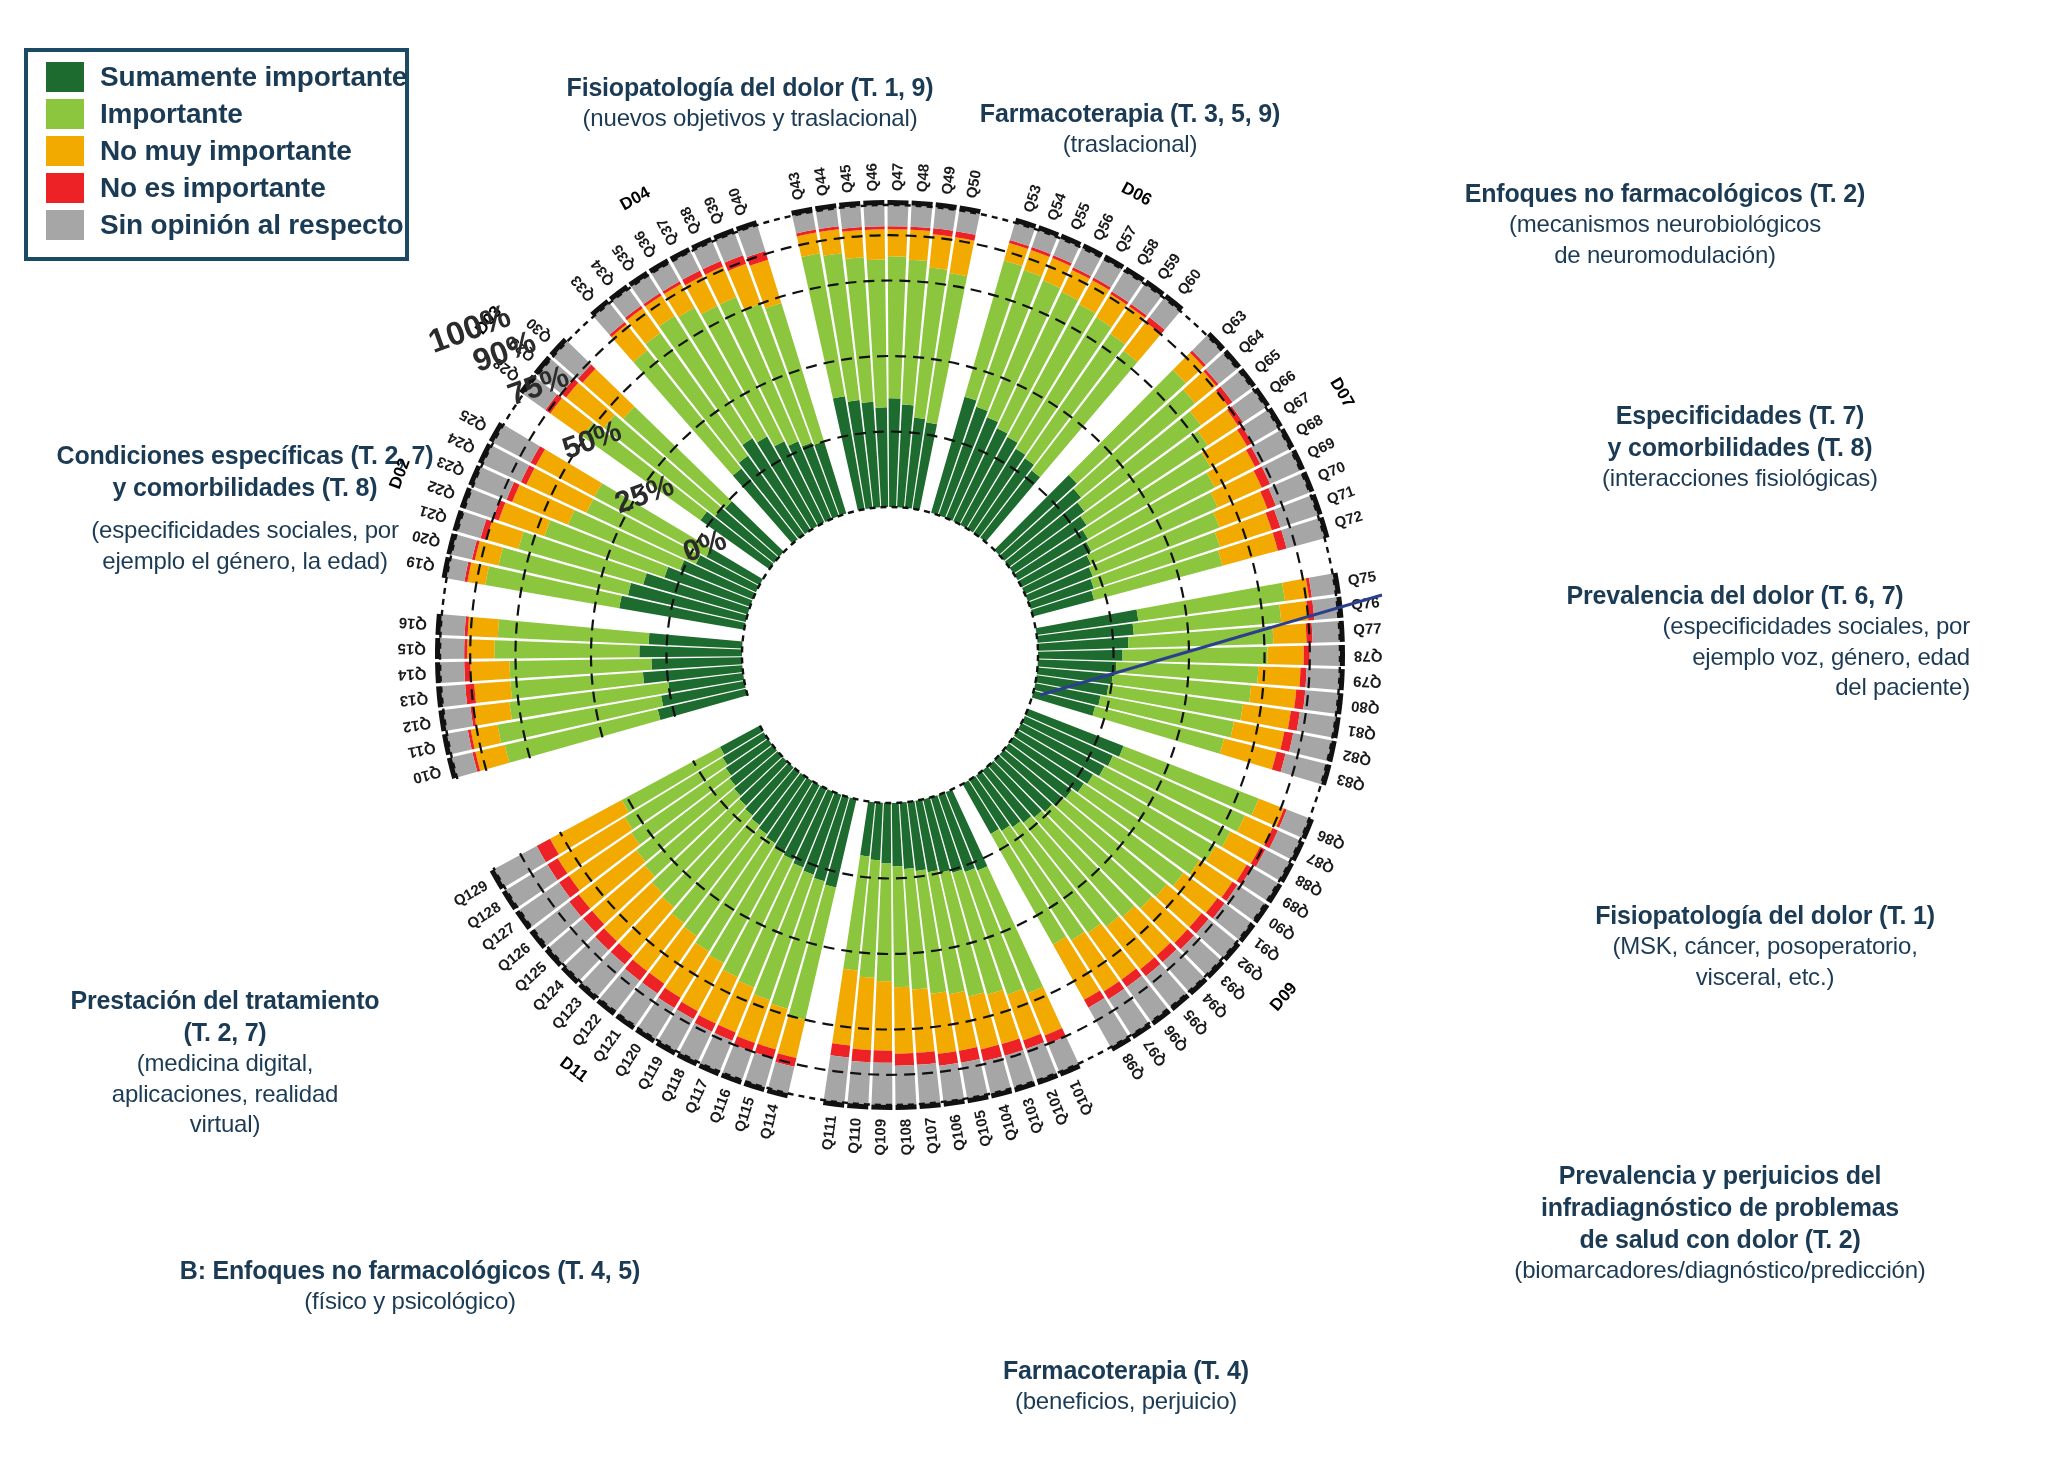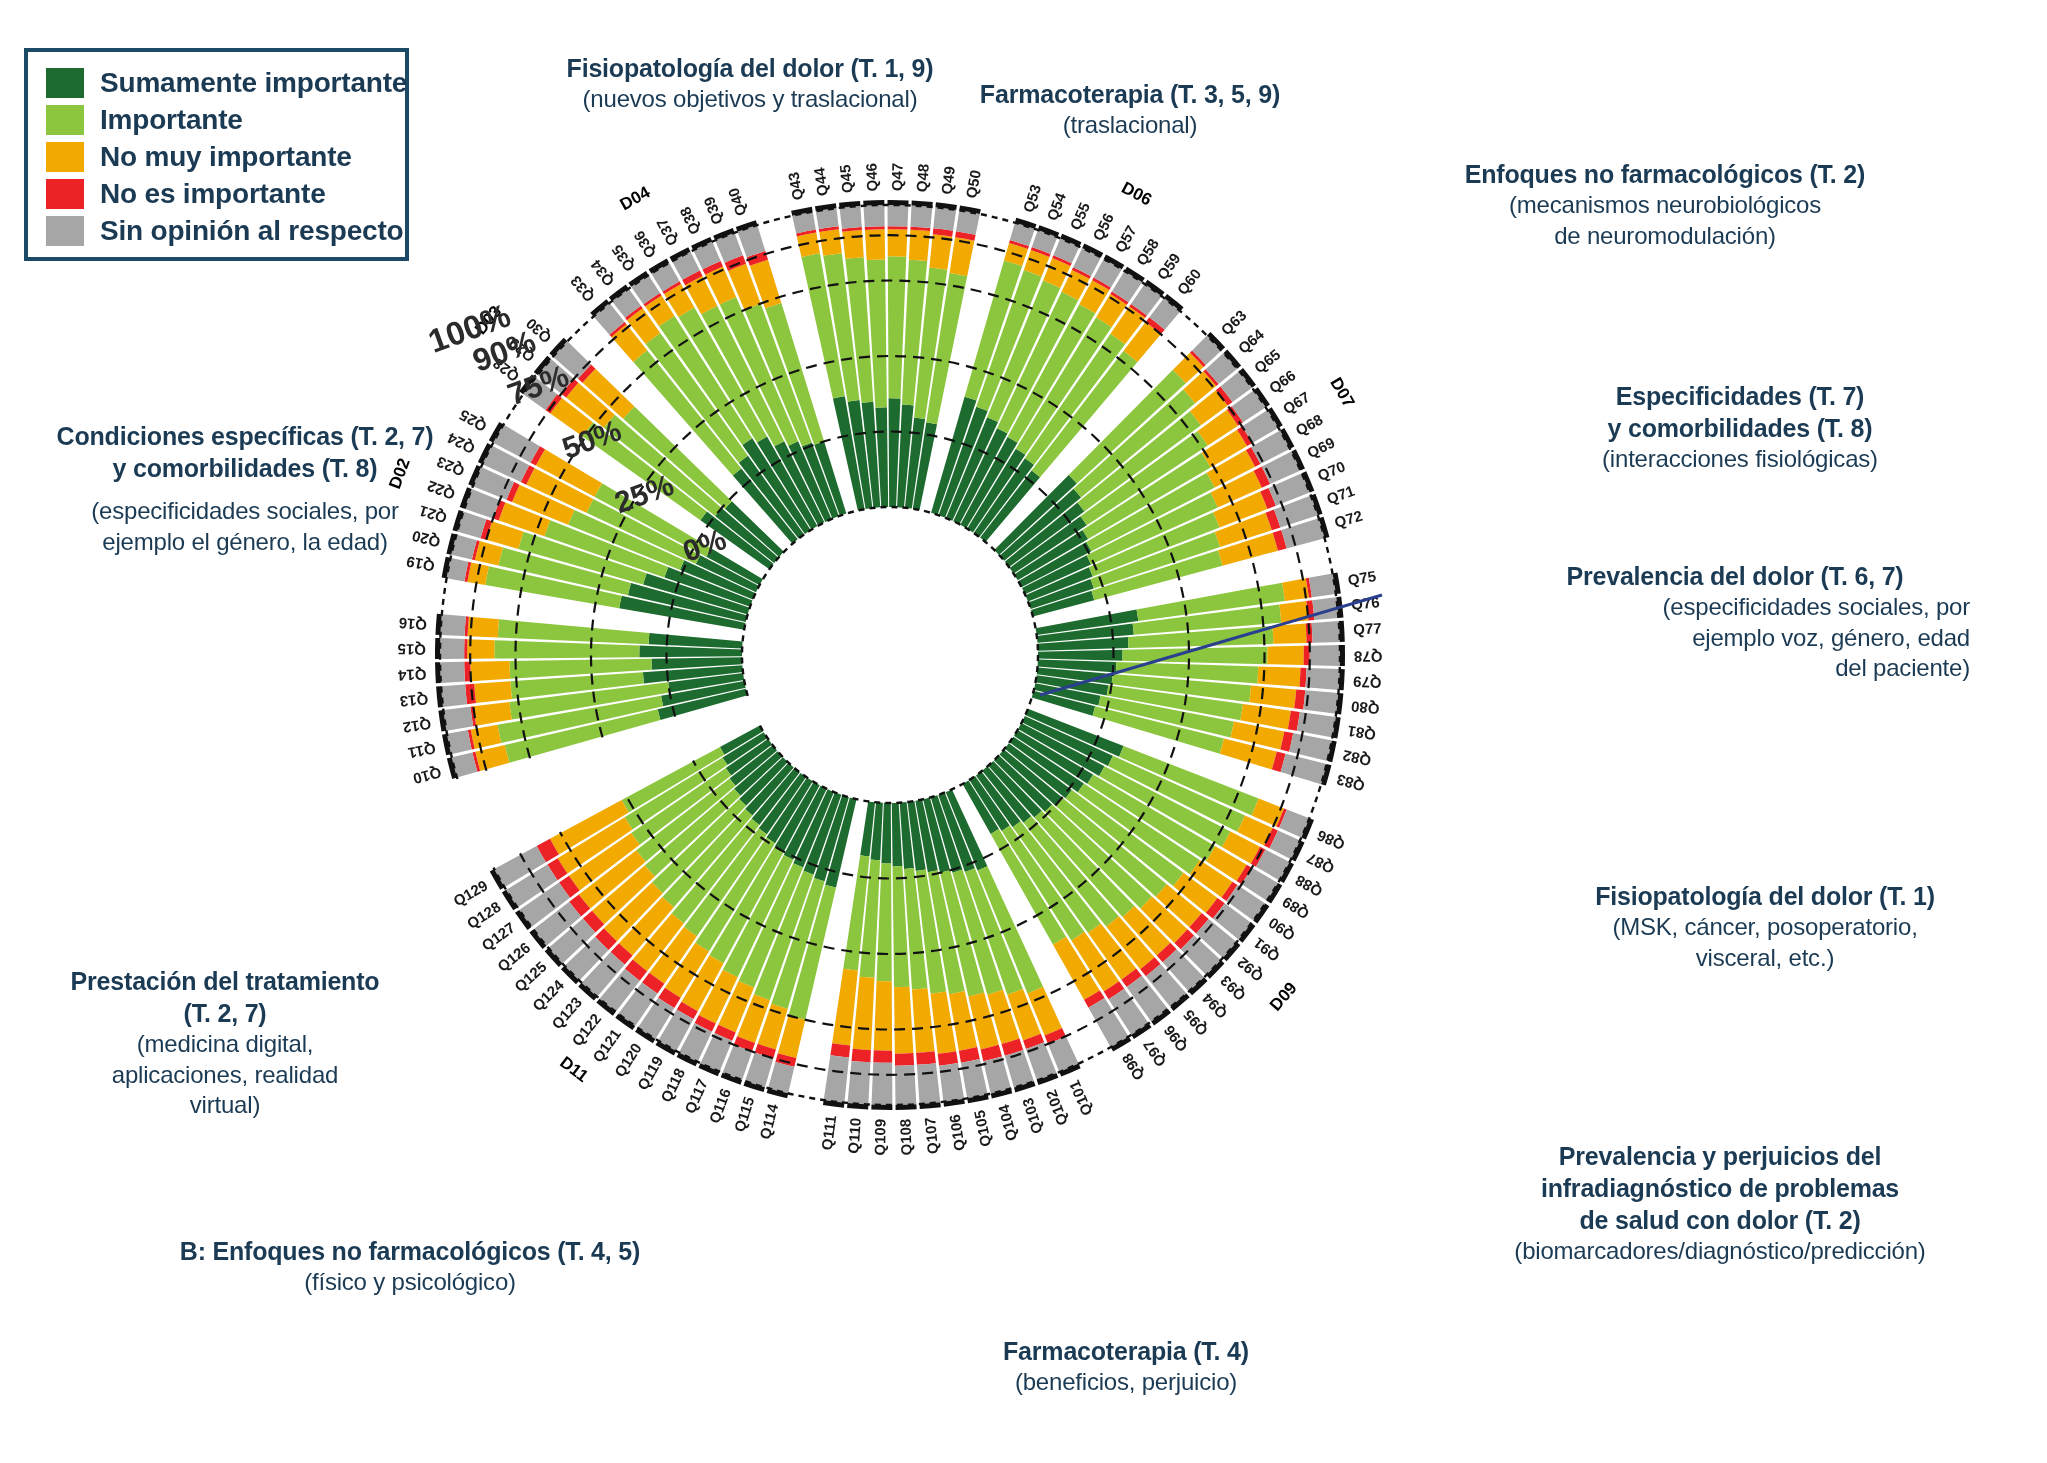--- a/index.html
+++ b/index.html
@@ -2,29 +2,29 @@
 <html><head>
 <meta charset="utf-8">
 <style>
   html,body{margin:0;padding:0;background:#ffffff;}
   body{width:2047px;height:1463px;position:relative;overflow:hidden;
        font-family:"Liberation Sans",sans-serif;color:#1b3a54;}
 
   
   #legend{position:absolute;left:24px;top:48px;width:385px;height:213px;
           border:4px solid #1b4a66;background:#fff;box-sizing:border-box;
-          padding:12px 16px 10px 18px;}
+          padding:6px 16px 10px 18px;}
   .legend-row{display:flex;align-items:center;height:37px;}
   .legend-swatch{width:38px;height:30px;margin-right:16px;flex:0 0 auto;}
   .legend-label{font-size:28px;font-weight:700;letter-spacing:-.2px;
                 color:#1b3a54;white-space:nowrap;}
 
   
   .ann{position:absolute;color:#1b3a54;line-height:1.28;}
-  .ann .t{font-weight:700;font-size:25px;letter-spacing:-.2px;}
+  .ann .t{font-weight:700;font-size:25px;letter-spacing:-.2px;margin-top:19px;}
   .ann .s{font-weight:400;font-size:24px;letter-spacing:-.2px;}
   .ann.c{text-align:center;}
   .ann.r{text-align:right;}
 
   
   #chart-wrap{position:absolute;left:380px;top:150px;width:1020px;height:1010px;}
   #chart-svg{display:block;}
 
   .axis-lbl{font-family:"Liberation Sans",sans-serif;font-weight:700;
             fill:#2b2b2b;}

